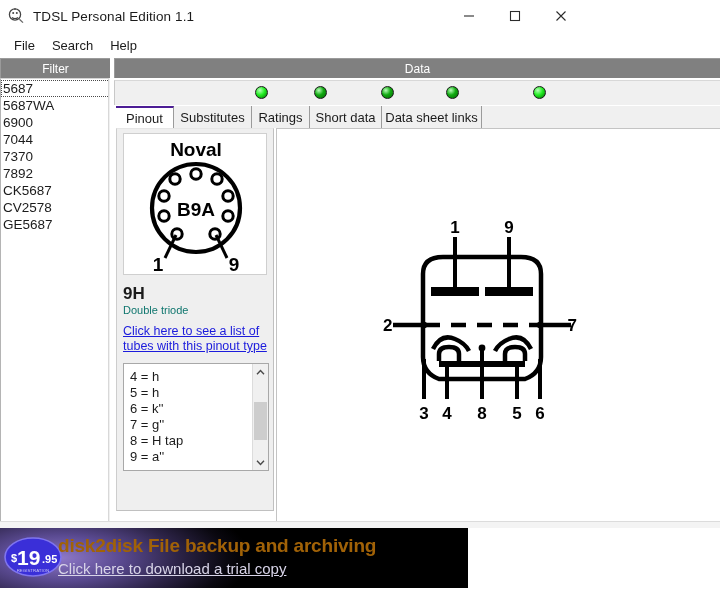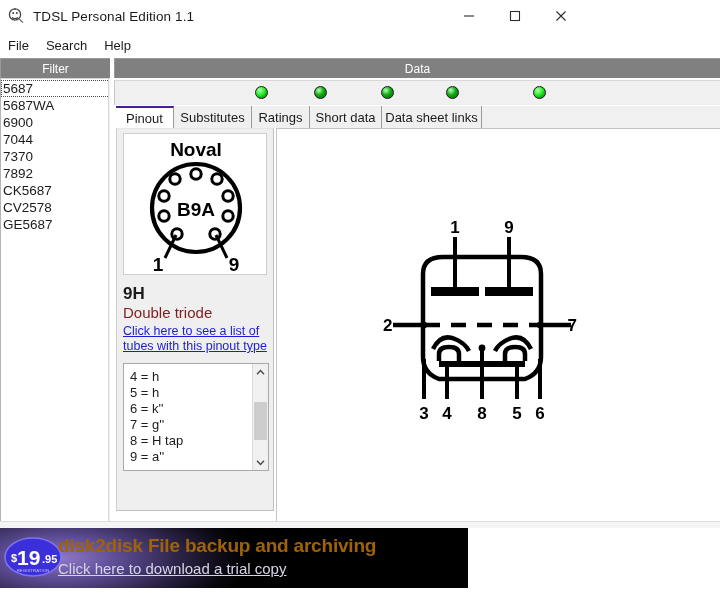--- a/index.html
+++ b/index.html
@@ -40,20 +40,21 @@
     display: flex; align-items: center; justify-content: center;
     color: #2b2b2b; background: transparent; cursor: default;
   }
   .winbtn svg { display: block; }
 
   
   #menubar {
     position: absolute; left: 0; top: 33px; width: 720px; height: 24px;
     background: #ffffff;
     display: flex; align-items: center;
+    padding-left: 6px;
   }
   .menu-item {
     font-size: 13px; color: #1b1b1b;
     padding: 2px 9px 2px 8px;
     cursor: default; white-space: nowrap;
   }
 
   
   #left-col {
     position: absolute; left: 0; top: 58px; width: 110px; height: 470px;
@@ -145,21 +146,21 @@
     background: #ffffff;
     border: 1px solid #cfcfcf;
     overflow: hidden;
   }
   #base-label-9h {
     position: absolute; left: 6px; top: 155px;
     font-size: 17px; color: #1b1b1b; font-weight: bold;
   }
   #base-desc {
     position: absolute; left: 6px; top: 175px;
-    font-size: 15px; color: #7f1d1d;
+    font-size: 11px; color: #0f766e;
   }
   #pinout-link {
     position: absolute; left: 6px; top: 195px; width: 148px;
     font-size: 12.5px; color: #1b1bdc;
     text-decoration: underline;
     line-height: 15px;
     cursor: default;
   }
   #pin-list-box {
     position: absolute; left: 6px; top: 234px; width: 146px; height: 108px;

